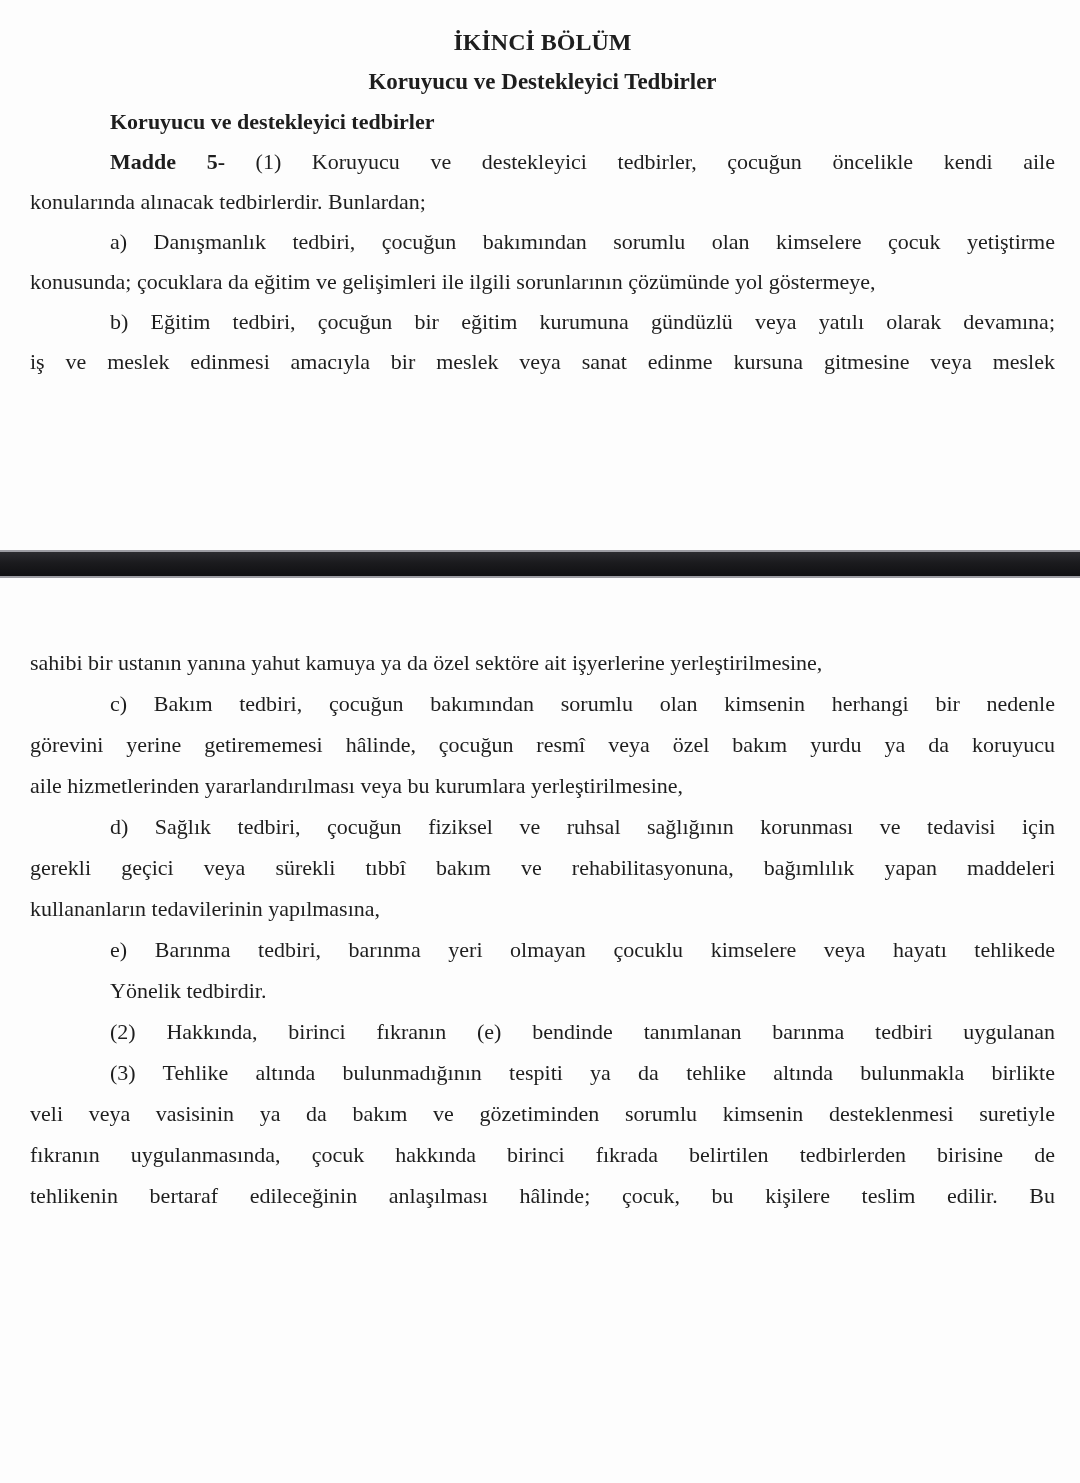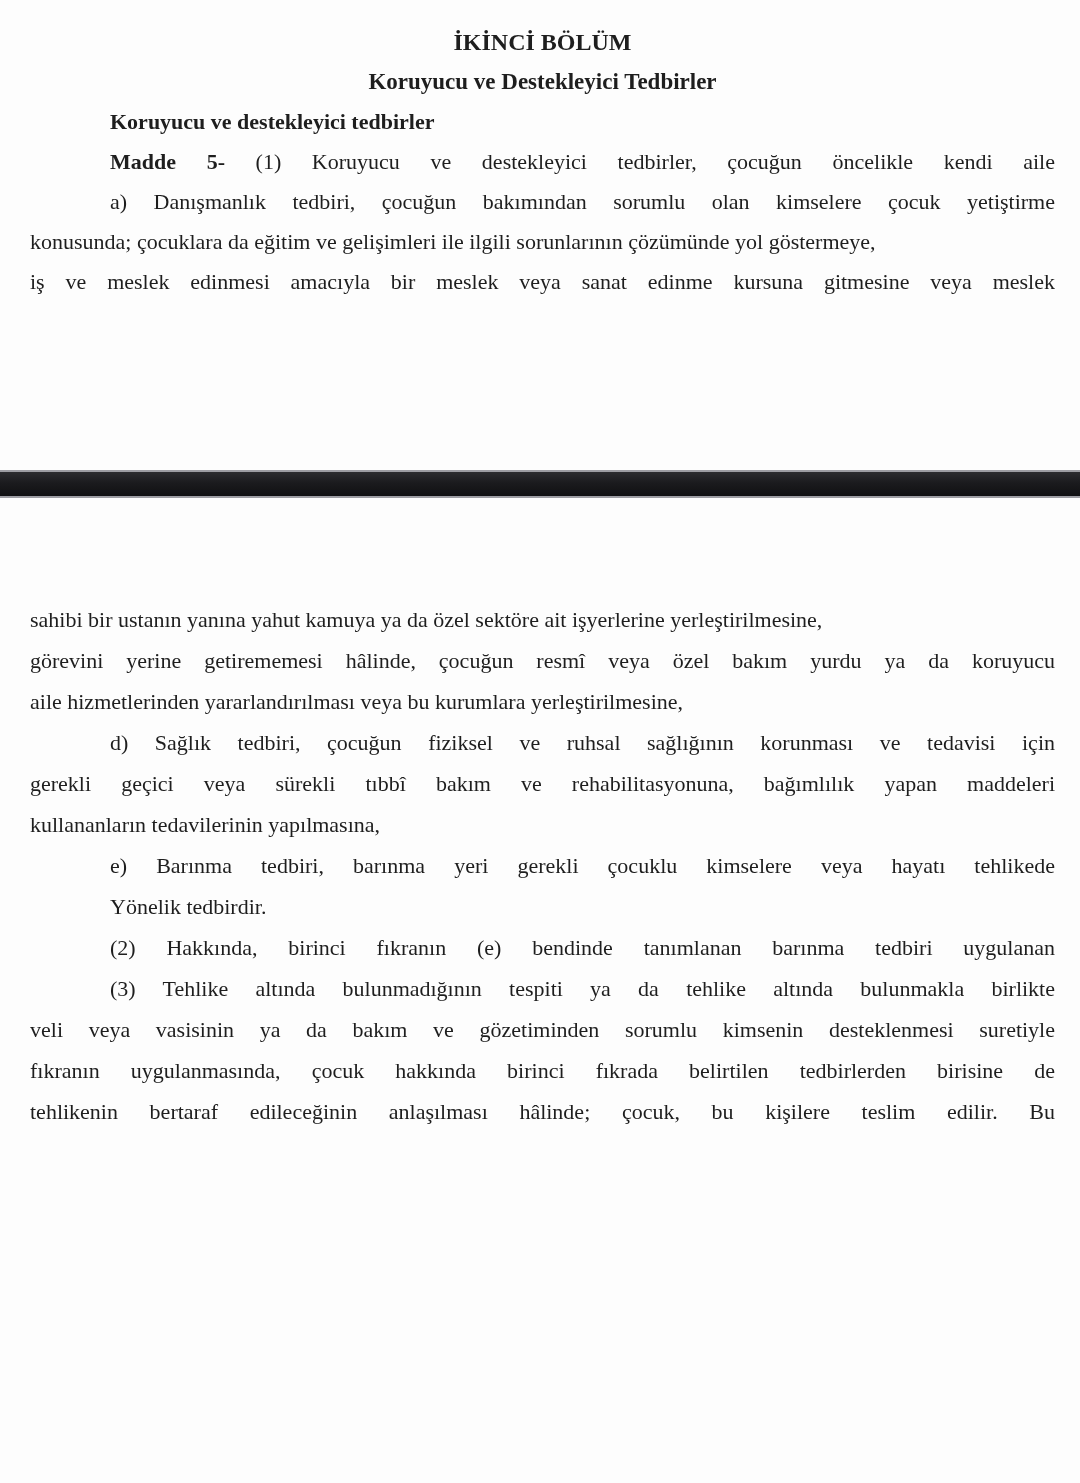--- a/index.html
+++ b/index.html
@@ -29,74 +29,77 @@
   .h2 { font-size: 23px; font-weight: bold; }
   .h3 { font-weight: bold; }
   .para { margin: 0; }
   .redaction-bar {
     height: 24px;
     margin: 168px -25px 0 -30px;
     background: linear-gradient(180deg, #2c2c30 0%, var(--bar, #1b1b1e) 45%, #101012 100%);
     border-top: 2px solid #9d9da3;
     border-bottom: 2px solid #9d9da3;
   }
-  .block-bottom { margin-top: 101px; font-family: Liberation Serif, serif; }
+  .block-bottom { margin-top: 64px; font-family: Liberation Serif, serif; }
 </style>
 </head>
 <body>
 
 <div class="page">
 
   <div class="block-top">
 
     <div class="line center h1">İKİNCİ BÖLÜM</div>
 
     <div class="line center h2">Koruyucu ve Destekleyici Tedbirler</div>
 
     <div class="line indent h3">Koruyucu ve destekleyici tedbirler</div>
 
     <div class="para">
       <div class="line indent stretch">
         <span class="bold">Madde 5-</span>
         <span>(1) Koruyucu ve destekleyici tedbirler, çocuğun öncelikle kendi aile</span>
       </div>
+      <div class="line">konularında alınacak tedbirlerdir. Bunlardan;</div>
     </div>
 
     <div class="para">
       <div class="line indent stretch">a) Danışmanlık tedbiri, çocuğun bakımından sorumlu olan kimselere çocuk yetiştirme</div>
       <div class="line">konusunda; çocuklara da eğitim ve gelişimleri ile ilgili sorunlarının çözümünde yol göstermeye,</div>
     </div>
 
     <div class="para">
+      <div class="line indent stretch">b) Eğitim tedbiri, çocuğun bir eğitim kurumuna gündüzlü veya yatılı olarak devamına;</div>
       <div class="line stretch">iş ve meslek edinmesi amacıyla bir meslek veya sanat edinme kursuna gitmesine veya meslek</div>
     </div>
 
   </div>
 
   <div class="redaction-bar"></div>
 
   <div class="block-bottom">
 
     <div class="para">
       <div class="line">sahibi bir ustanın yanına yahut kamuya ya da özel sektöre ait işyerlerine yerleştirilmesine,</div>
     </div>
 
     <div class="para">
+      <div class="line indent stretch">c) Bakım tedbiri, çocuğun bakımından sorumlu olan kimsenin herhangi bir nedenle</div>
       <div class="line stretch">görevini yerine getirememesi hâlinde, çocuğun resmî veya özel bakım yurdu ya da koruyucu</div>
       <div class="line">aile hizmetlerinden yararlandırılması veya bu kurumlara yerleştirilmesine,</div>
     </div>
 
     <div class="para">
       <div class="line indent stretch">d) Sağlık tedbiri, çocuğun fiziksel ve ruhsal sağlığının korunması ve tedavisi için</div>
       <div class="line stretch">gerekli geçici veya sürekli tıbbî bakım ve rehabilitasyonuna, bağımlılık yapan maddeleri</div>
       <div class="line">kullananların tedavilerinin yapılmasına,</div>
     </div>
 
     <div class="para">
-      <div class="line indent stretch">e) Barınma tedbiri, barınma yeri gerekli çocuklu kimselere veya hayatı tehlikede</div>
+      <div class="line indent stretch">e) Barınma tedbiri, barınma yeri olmayan çocuklu kimselere veya hayatı tehlikede</div>
     </div>
 
     <div class="para">
       <div class="line indent">Yönelik tedbirdir.</div>
     </div>
 
     <div class="para">
       <div class="line indent stretch">(2) Hakkında, birinci fıkranın (e) bendinde tanımlanan barınma tedbiri uygulanan</div>
     </div>
 

